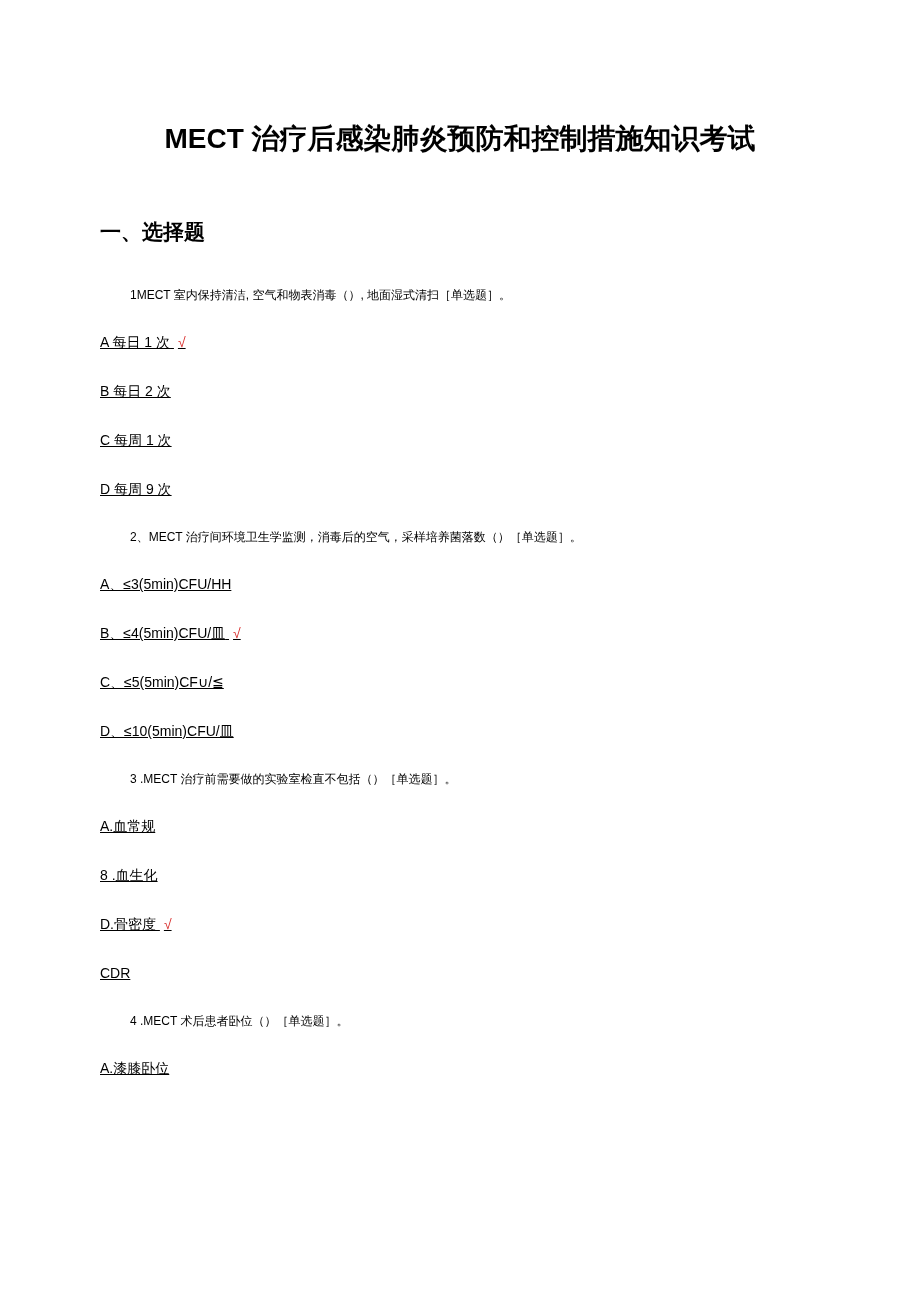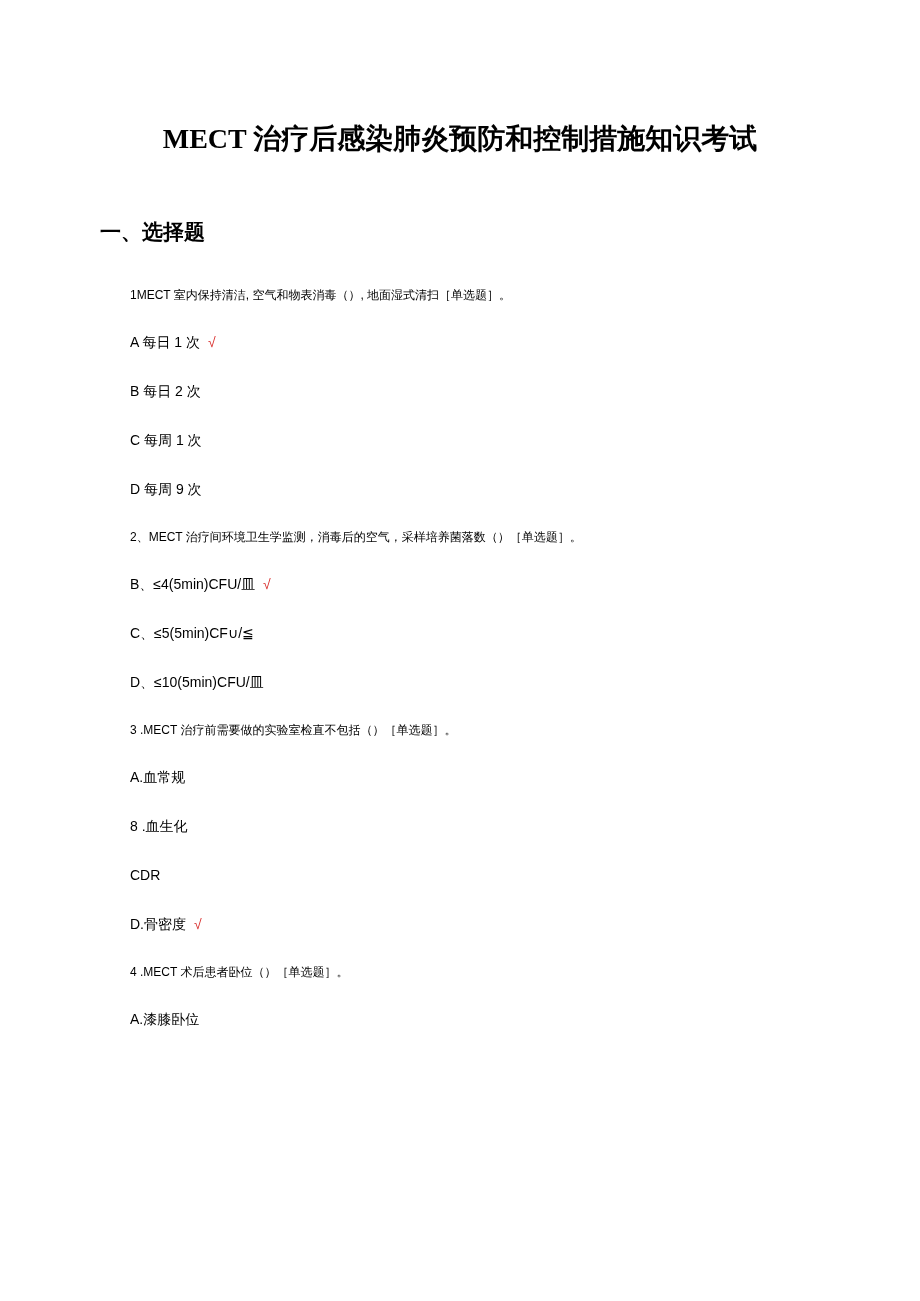--- a/index.html
+++ b/index.html
@@ -10,65 +10,66 @@
     width: 920px;
   }
   .page {
     padding: 120px 100px 60px 100px;
   }
   .title {
     font-size: 28px;
     font-weight: bold;
     text-align: center;
     margin-bottom: 60px;
-    font-family: Liberation Serif, serif;
+    font-family: Liberation Sans, sans-serif;
   }
   .section-heading {
     font-size: 21px;
     font-weight: bold;
     margin-bottom: 40px;
     font-family: "Microsoft YaHei", "SimHei", sans-serif;
   }
   .question {
     font-size: 12px;
     margin-bottom: 28px;
     margin-left: 30px;
     line-height: 1.5;
     font-family: "Microsoft YaHei", sans-serif;
   }
   .option {
     font-size: 14px;
     margin-bottom: 28px;
-    margin-left: 30px;
     line-height: 1.5;
     font-family: "Microsoft YaHei", sans-serif;
+    text-decoration: underline;
   }
   .correct-mark {
     color: #d9302e;
     font-weight: normal;
     margin-left: 4px;
   }
 </style>
 </head>
 <body>
 
 <div class="page">
   <div class="title">MECT 治疗后感染肺炎预防和控制措施知识考试</div>
   <div class="section-heading">一、选择题</div>
   <div id="questions-container">
       <div class="question">1MECT 室内保持清洁, 空气和物表消毒（）, 地面湿式清扫［单选题］。</div>
       <div class="option"><span>A 每日 1 次</span> <span class="correct-mark">√</span></div>
       <div class="option"><span>B 每日 2 次</span></div>
       <div class="option"><span>C 每周 1 次</span></div>
       <div class="option"><span>D 每周 9 次</span></div>
       <div class="question">2、MECT 治疗间环境卫生学监测，消毒后的空气，采样培养菌落数（）［单选题］。</div>
+      <div class="option"><span>A、≤3(5min)CFU/HH</span></div>
       <div class="option"><span>B、≤4(5min)CFU/皿</span> <span class="correct-mark">√</span></div>
       <div class="option"><span>C、≤5(5min)CF∪/≦</span></div>
       <div class="option"><span>D、≤10(5min)CFU/皿</span></div>
       <div class="question">3 .MECT 治疗前需要做的实验室检直不包括（）［单选题］。</div>
       <div class="option"><span>A.血常规</span></div>
       <div class="option"><span>8 .血生化</span></div>
+      <div class="option"><span>D.骨密度</span> <span class="correct-mark">√</span></div>
       <div class="option"><span>CDR</span></div>
-      <div class="option"><span>D.骨密度</span> <span class="correct-mark">√</span></div>
       <div class="question">4 .MECT 术后患者卧位（）［单选题］。</div>
       <div class="option"><span>A.漆膝卧位</span></div>
     </div>
 </div>
 
 </body></html>

